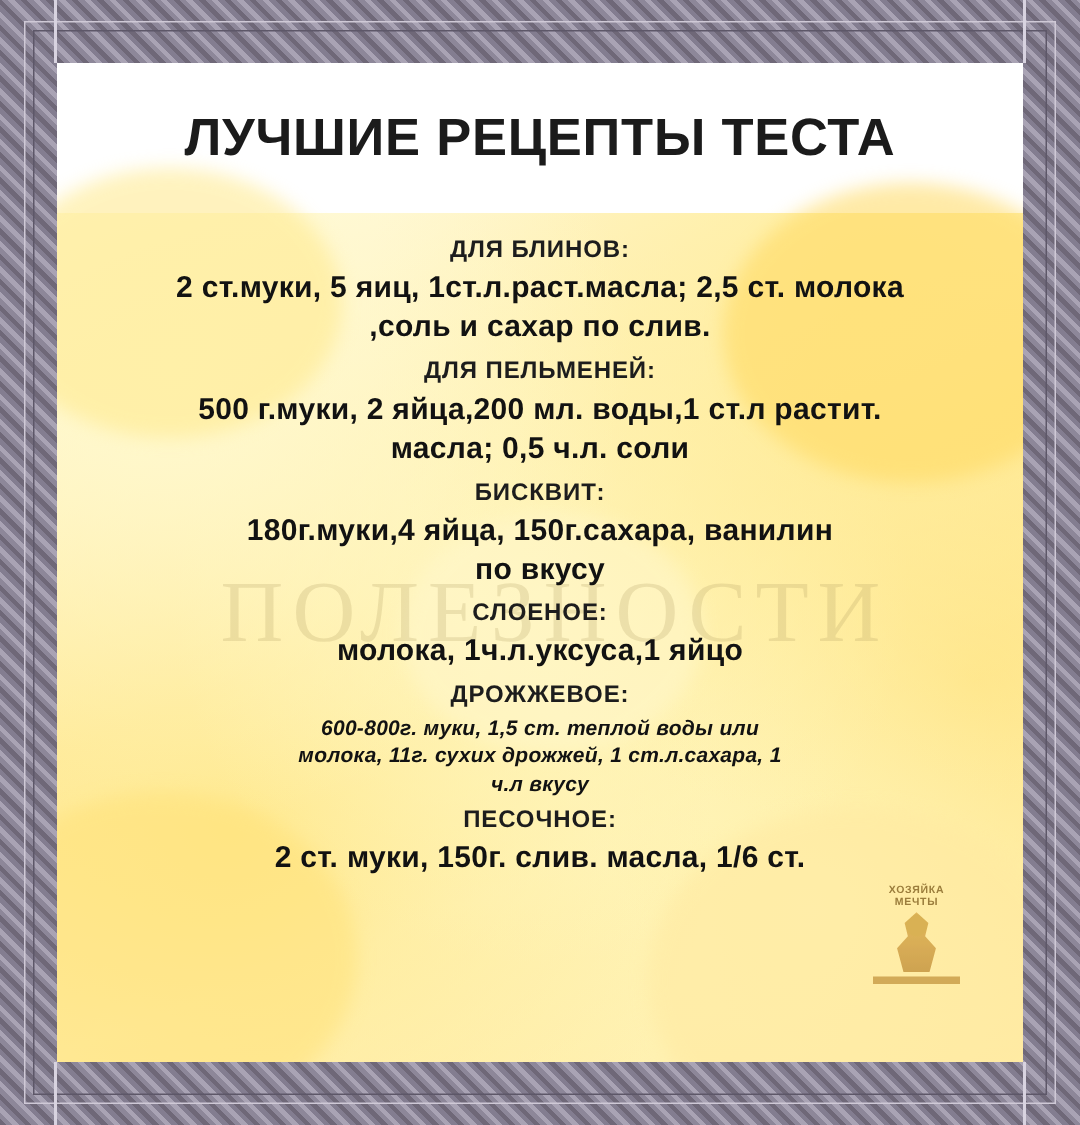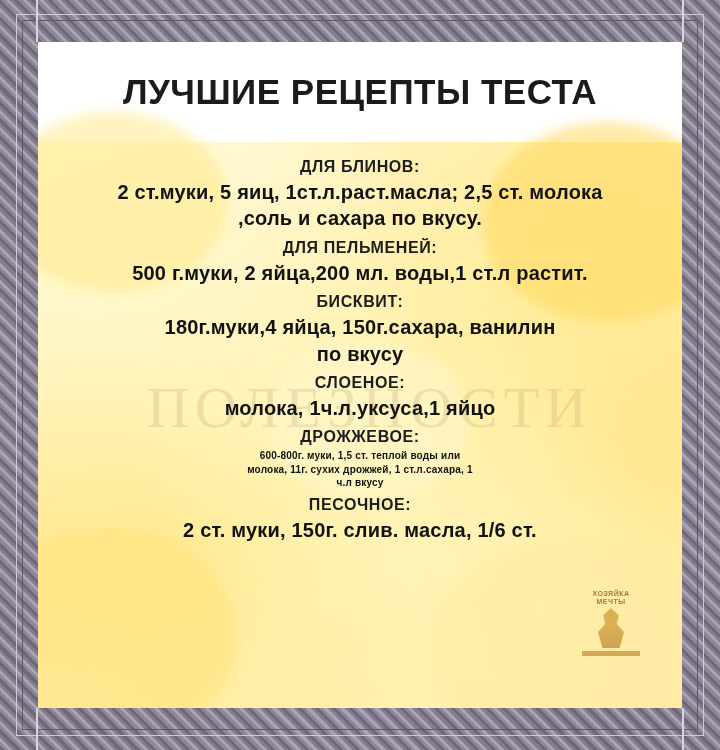--- a/index.html
+++ b/index.html
@@ -143,21 +143,21 @@
 
   .line {
     font-family: "Liberation Sans", sans-serif;
     font-weight: bold;
     font-size: 20px;
     color: #121212;
     line-height: 1.32;
     letter-spacing: .2px;
     white-space: nowrap;
   }
-  .line.small { font-size: 10px; }
+  .line.small { font-size: 14px; font-style: italic; }
 
   
   .stamp {
     position: absolute;
     right: 34px;
     bottom: 44px;
     width: 74px;
     height: 74px;
     text-align: center;
     opacity: .85;
@@ -214,24 +214,25 @@
       <div class="petal" style="left:-60px; bottom:-40px; width:260px; height:220px; background:#ffe27a;"></div>
       <div class="petal" style="right:-30px; bottom:-60px; width:280px; height:230px; background:#ffe9a0;"></div>
       <div class="petal" style="left:230px; top:200px; width:200px; height:160px; background:#fff7cc;"></div>
 
       <div class="watermark">ПОЛЕЗНОСТИ</div>
 
       <div class="content">
 
         <div class="sec-head">Для блинов:</div>
         <div class="line">2 ст.муки, 5 яиц, 1ст.л.раст.масла; 2,5 ст. молока</div>
-        <div class="line">,соль и сахара по вкусу.</div>
+        <div class="line">,соль и сахар по слив.</div>
 
         <div class="sec-head">Для пельменей:</div>
         <div class="line">500 г.муки, 2 яйца,200 мл. воды,1 ст.л растит.</div>
+        <div class="line">масла; 0,5 ч.л. соли</div>
 
         <div class="sec-head">Бисквит:</div>
         <div class="line">180г.муки,4 яйца, 150г.сахара, ванилин</div>
         <div class="line">по вкусу</div>
 
         <div class="sec-head">Слоеное:</div>
         <div class="line">молока, 1ч.л.уксуса,1 яйцо</div>
 
         <div class="sec-head">Дрожжевое:</div>
         <div class="line small">600-800г. муки, 1,5 ст. теплой воды или</div>

